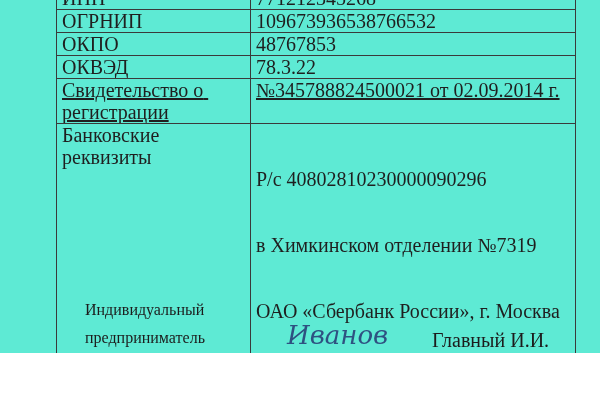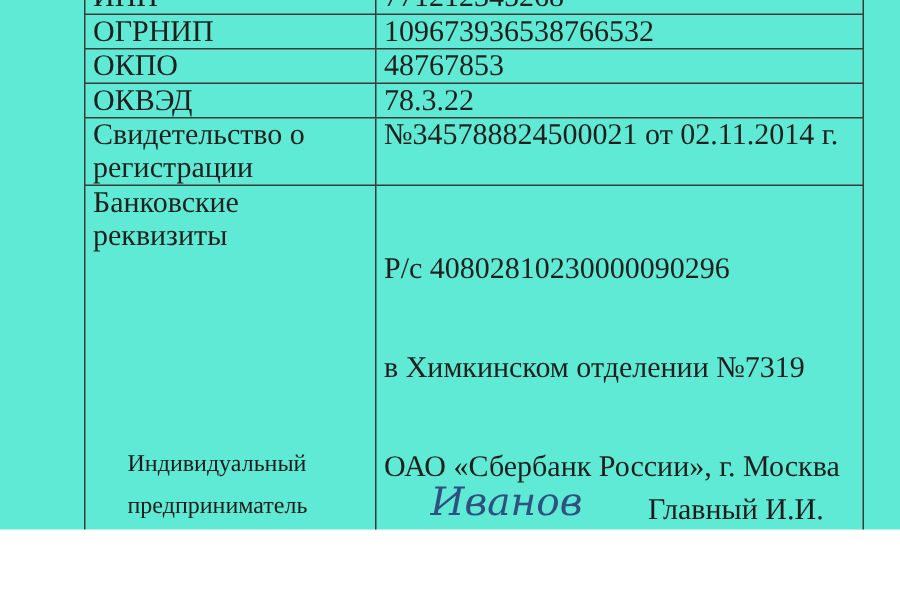--- a/index.html
+++ b/index.html
@@ -15,21 +15,21 @@
     border-collapse:collapse; table-layout:fixed;
     font-size:20px;
   }
   table.req td {
     border:1px solid #3a3a3a; padding:0 5px;
     line-height:22px; vertical-align:top; white-space:pre-wrap;
     overflow:hidden;
   }
   td.lbl { width:183px; }
   tr.h22 td { height:22px; }
-  tr.h44 td { height:44px; }
+  tr.h44 td { height:44px;text-decoration:underline; }
   tr.h110 td { height:110px; }
   .bank-line { line-height:22px; white-space:pre-wrap; }
 
   
   .abs { position:absolute; }
   .role { font-size:16px; line-height:28px; color:#1c1c1c; }
   .role1 { left:85px; top:296px; width:165px; }
   .role2 { left:85px; top:373px; width:220px; }
   .sig {
     font-family:"DejaVu Serif","Liberation Serif",serif;
@@ -62,21 +62,21 @@
       <tr class="h22">
         <td class="lbl">ОКПО</td>
         <td class="val">48767853</td>
       </tr>
       <tr class="h22">
         <td class="lbl">ОКВЭД</td>
         <td class="val">78.3.22</td>
       </tr>
       <tr class="h44">
         <td class="lbl">Свидетельство о регистрации</td>
-        <td class="val">№345788824500021 от 02.11.2014 г.</td>
+        <td class="val">№345788824500021 от 02.09.2014 г.</td>
       </tr>
       <tr class="h110">
         <td class="lbl">Банковские реквизиты</td>
         <td class="val">
           <div class="bank-line">Р/с 40802810230000090296</div>
           <div class="bank-line">в Химкинском отделении №7319</div>
           <div class="bank-line">ОАО «Сбербанк России», г. Москва</div>
           <div class="bank-line">К/с 30101810100000000198</div>
           
         </td>

